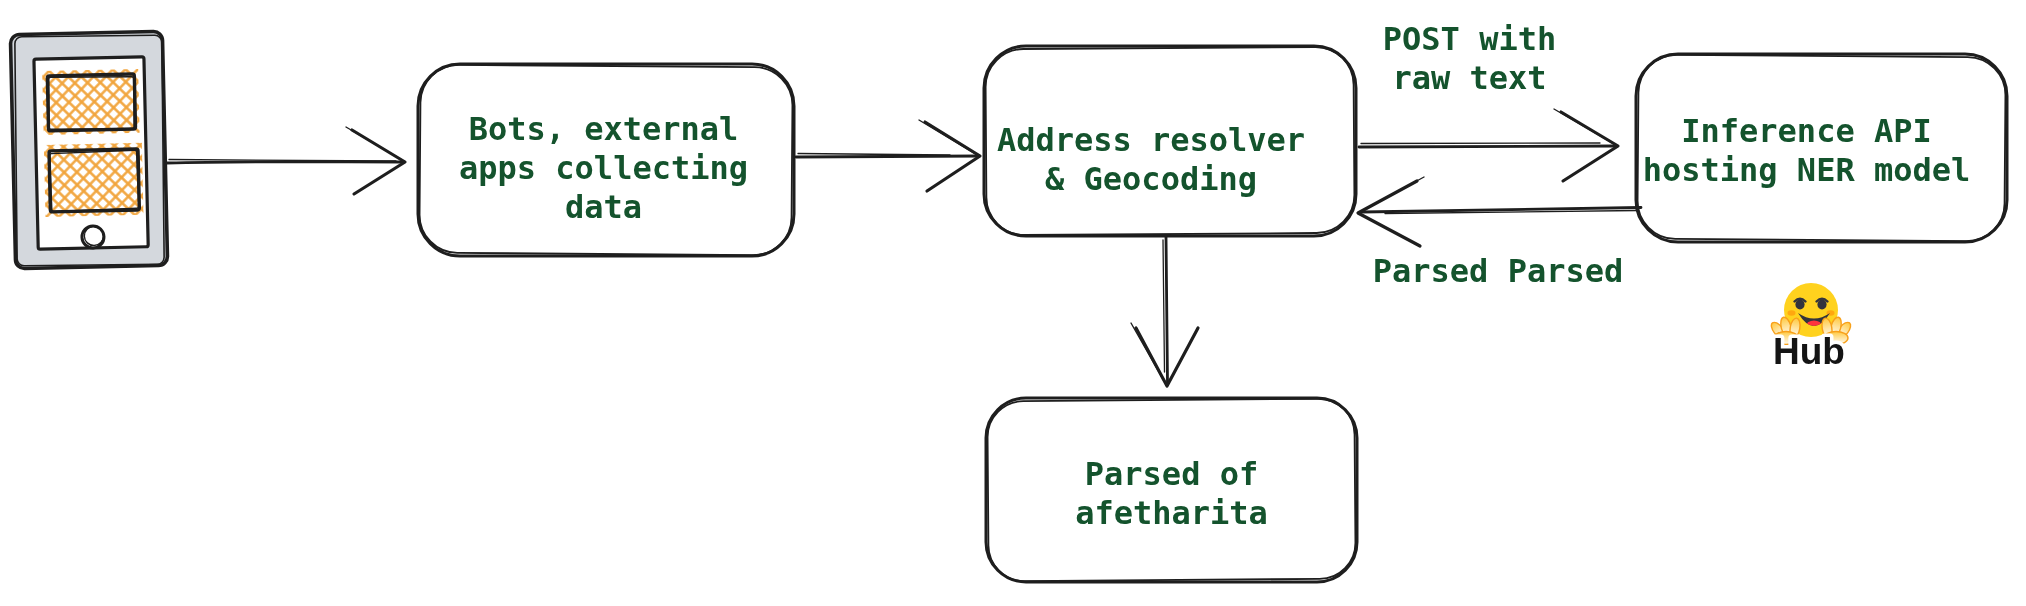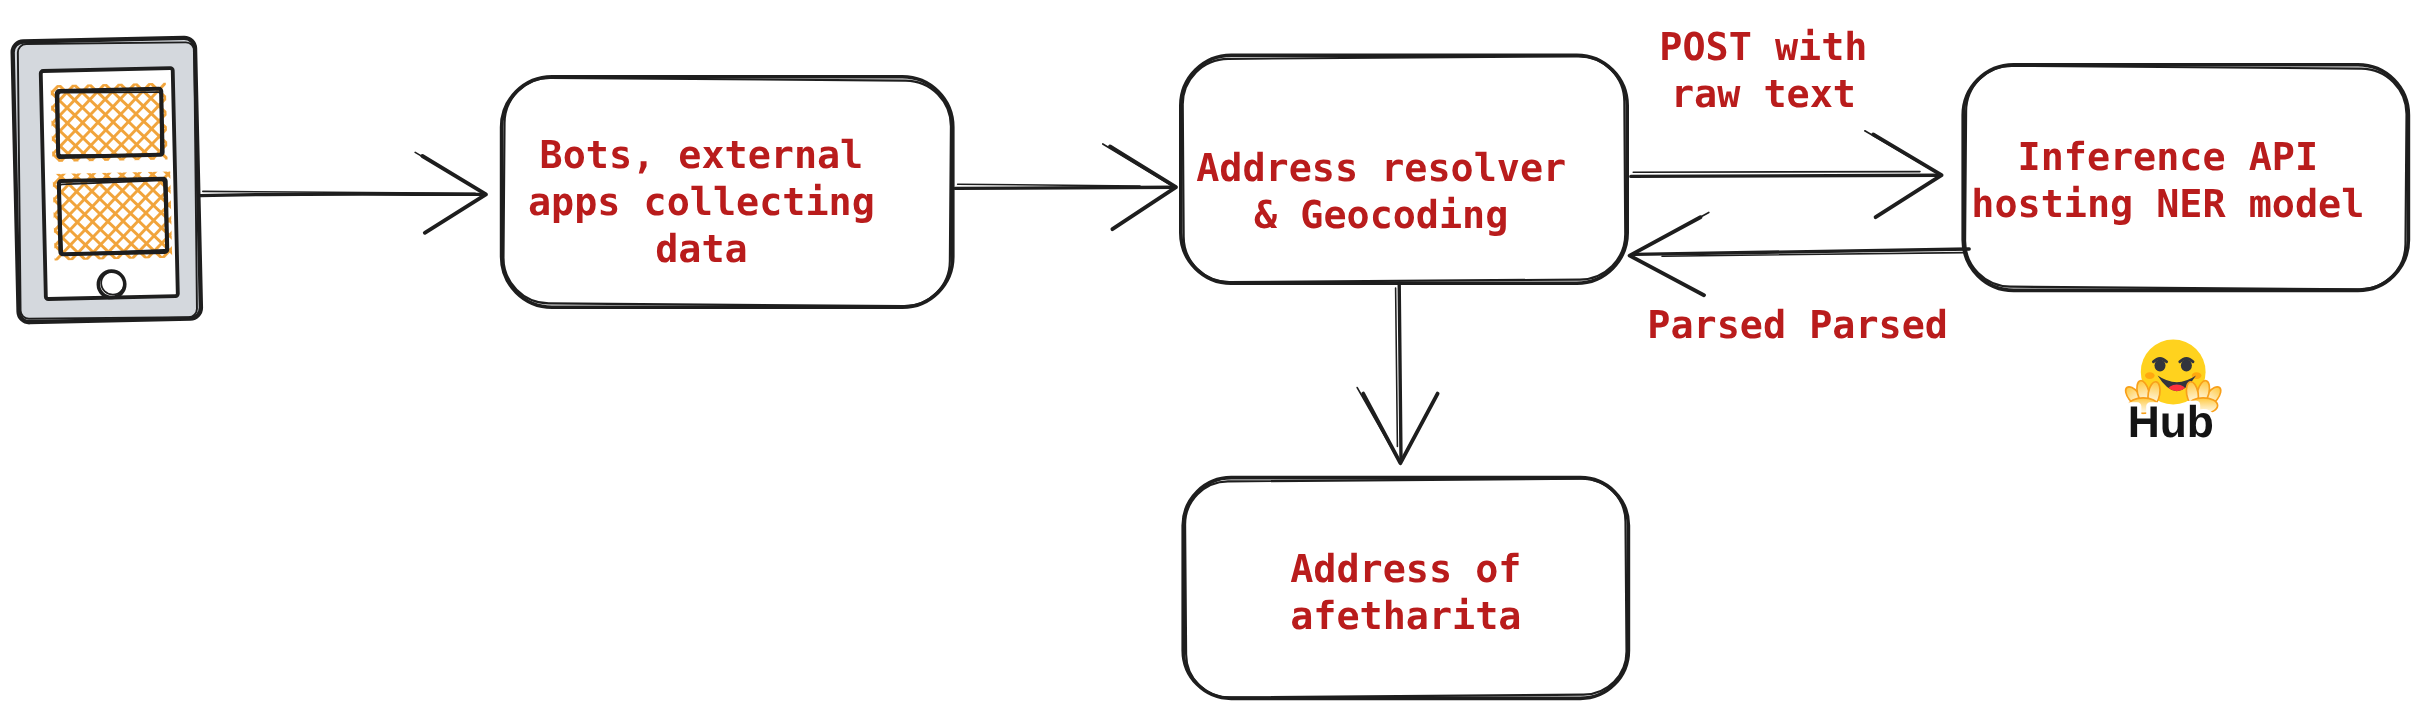--- a/index.html
+++ b/index.html
@@ -2,25 +2,25 @@
 <html><head>
 <meta charset="utf-8">
 <style>
   html,body{margin:0;padding:0;background:#ffffff;}
   .canvas{
     position:relative;width:2026px;height:606px;background:#ffffff;overflow:hidden;
     font-family:"DejaVu Sans Mono","Liberation Mono",monospace;
   }
   svg.layer{position:absolute;left:0;top:0;width:2026px;height:606px;}
   .lbl{
-    position:absolute;white-space:pre-line;text-align:center;color:#b91c1c;
+    position:absolute;white-space:pre-line;text-align:center;color:#14532d;
     font-weight:600;font-size:32px;line-height:39px;
     font-family:"DejaVu Sans Mono","Liberation Mono",monospace;
   }
-  .lbl-bots{left:417px;top:110px;width:335px;}
+  .lbl-bots{left:417px;top:110px;width:335px;padding-left:19px;}
   .lbl-resolver{left:983px;top:121px;width:336px;}
   .lbl-inference{left:1635px;top:112px;width:343px;}
   .lbl-backend{left:985px;top:455px;width:373px;}
   .lbl-post{left:1362px;top:20px;width:215px;}
   .lbl-parsed{left:1363px;top:252px;width:270px;}
 </style>
 </head>
 <body>
 
 <div class="canvas">
@@ -127,19 +127,19 @@
     <text x="1809" y="364" text-anchor="middle" font-family="Liberation Sans, DejaVu Sans, sans-serif" font-size="37" font-weight="bold" fill="#141414" stroke="#ffffff" stroke-width="7" paint-order="stroke" stroke-linejoin="round">Hub</text>
   </svg>
 
   <div class="lbl lbl-bots">Bots, external
 apps collecting
 data</div>
   <div class="lbl lbl-resolver">Address resolver
 &amp; Geocoding</div>
   <div class="lbl lbl-inference">Inference API
 hosting NER model</div>
-  <div class="lbl lbl-backend">Address of
+  <div class="lbl lbl-backend">Parsed of
 afetharita</div>
   <div class="lbl lbl-post">POST with
 raw text</div>
   <div class="lbl lbl-parsed">Parsed Parsed</div>
 
 </div>
 
 </body></html>

